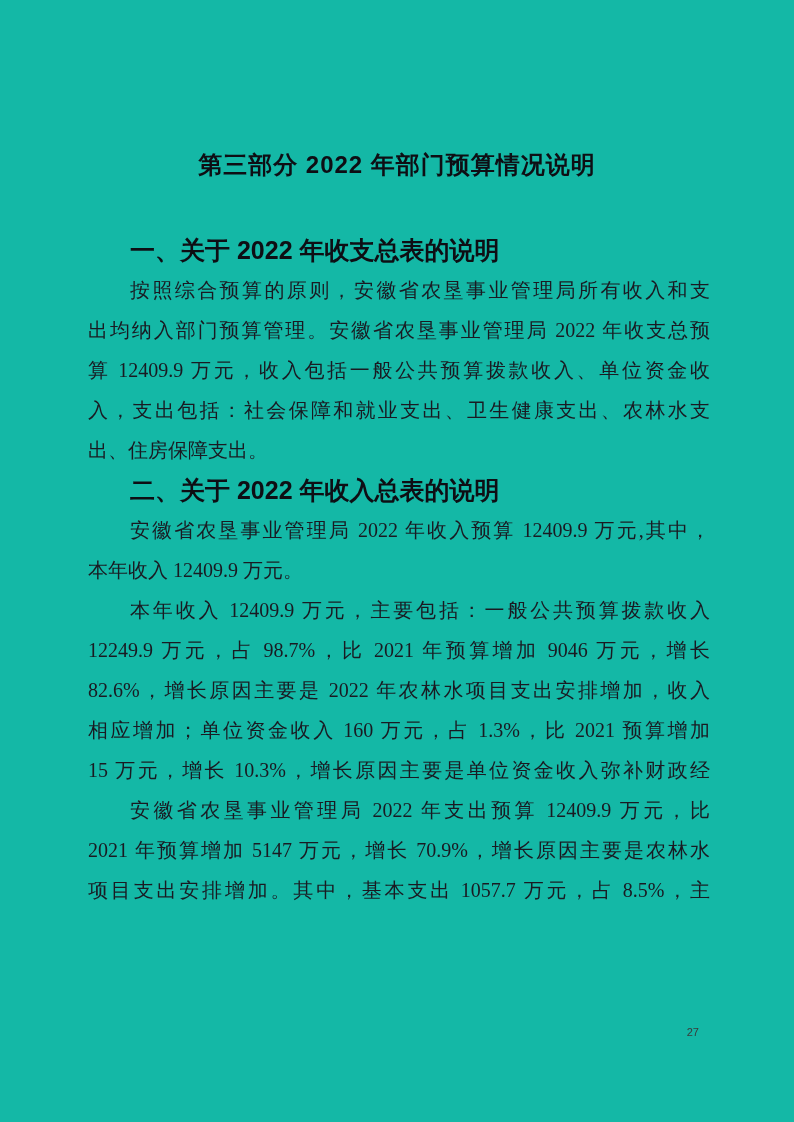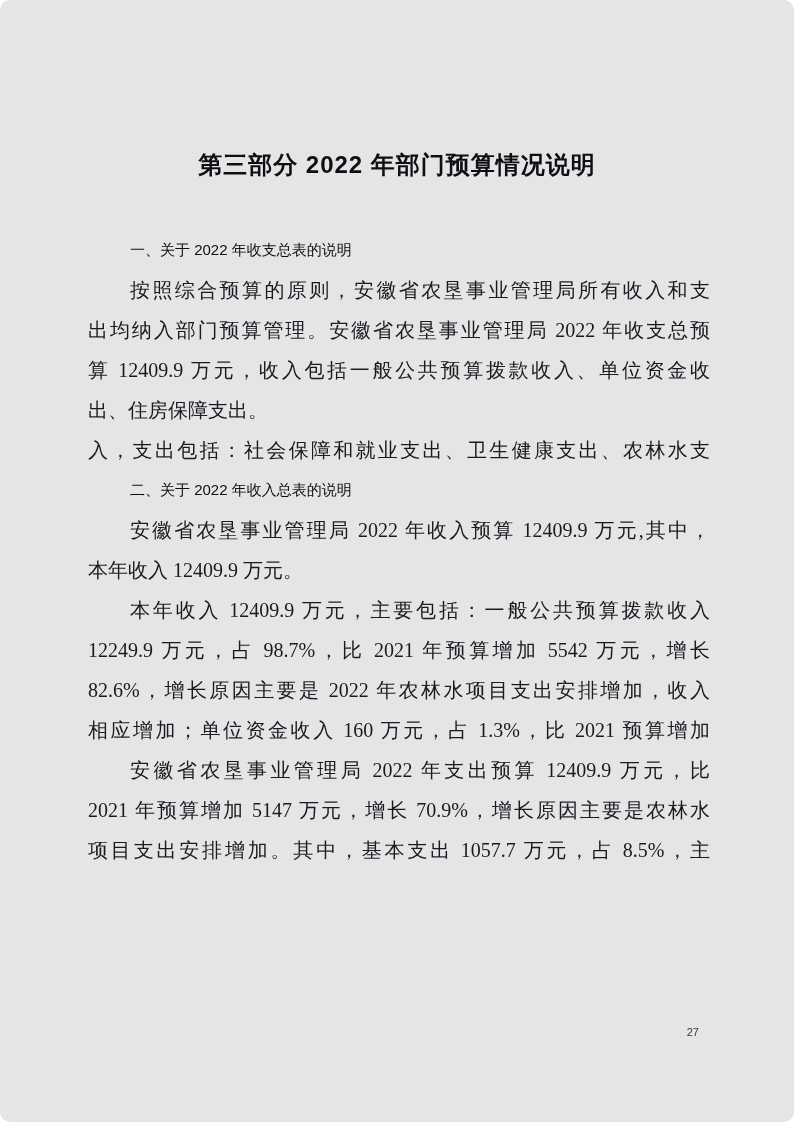--- a/index.html
+++ b/index.html
@@ -4,24 +4,23 @@
 <style>
   html, body {
     margin: 0;
     padding: 0;
     background: #ffffff;
   }
   .page {
     position: relative;
     width: 794px;
     height: 1122px;
-    background: #e5e5e5;
+    background: #14b8a6;
     overflow: hidden;
     font-family: "Liberation Serif", serif;
-    border-radius: 10px;
   }
   .doc-title {
     margin: 0;
     position: absolute;
     top: 142px;
     left: 0;
     width: 100%;
     height: 46px;
     line-height: 46px;
     text-align: center;
@@ -33,22 +32,22 @@
   }
   .doc-body {
     position: absolute;
     top: 230px;
     left: 88px;
     width: 622px;
     color: #1a1a22;
   }
   .heading {
     font-family: "Liberation Sans", sans-serif;
-    font-weight: normal;
-    font-size: 15px;
+    font-weight: bold;
+    font-size: 25px;
     line-height: 40px;
     height: 40px;
     padding-left: 42px;
     color: #0e0e14;
     white-space: nowrap;
   }
   .line {
     font-size: 20px;
     line-height: 40px;
     height: 40px;
@@ -75,28 +74,29 @@
 <body>
 
 <div class="page">
   <h1 class="doc-title">第三部分 2022 年部门预算情况说明</h1>
 
   <div class="doc-body">
       <div class="heading">一、关于 2022 年收支总表的说明</div>
       <div class="line indent">按照综合预算的原则，安徽省农垦事业管理局所有收入和支</div>
       <div class="line">出均纳入部门预算管理。安徽省农垦事业管理局 2022 年收支总预</div>
       <div class="line">算 12409.9 万元，收入包括一般公共预算拨款收入、单位资金收</div>
+      <div class="line">入，支出包括：社会保障和就业支出、卫生健康支出、农林水支</div>
       <div class="line flush">出、住房保障支出。</div>
-      <div class="line">入，支出包括：社会保障和就业支出、卫生健康支出、农林水支</div>
       <div class="heading">二、关于 2022 年收入总表的说明</div>
       <div class="line indent">安徽省农垦事业管理局 2022 年收入预算 12409.9 万元,其中，</div>
       <div class="line flush">本年收入 12409.9 万元。</div>
       <div class="line indent">本年收入 12409.9 万元，主要包括：一般公共预算拨款收入</div>
-      <div class="line">12249.9 万元，占 98.7%，比 2021 年预算增加 5542 万元，增长</div>
+      <div class="line">12249.9 万元，占 98.7%，比 2021 年预算增加 9046 万元，增长</div>
       <div class="line">82.6%，增长原因主要是 2022 年农林水项目支出安排增加，收入</div>
       <div class="line">相应增加；单位资金收入 160 万元，占 1.3%，比 2021 预算增加</div>
+      <div class="line">15 万元，增长 10.3%，增长原因主要是单位资金收入弥补财政经</div>
       <div class="line indent">安徽省农垦事业管理局 2022 年支出预算 12409.9 万元，比</div>
       <div class="line">2021 年预算增加 5147 万元，增长 70.9%，增长原因主要是农林水</div>
       <div class="line">项目支出安排增加。其中，基本支出 1057.7 万元，占 8.5%，主</div>
     </div>
 
   <div class="page-number">27</div>
 </div>
 
 </body></html>

